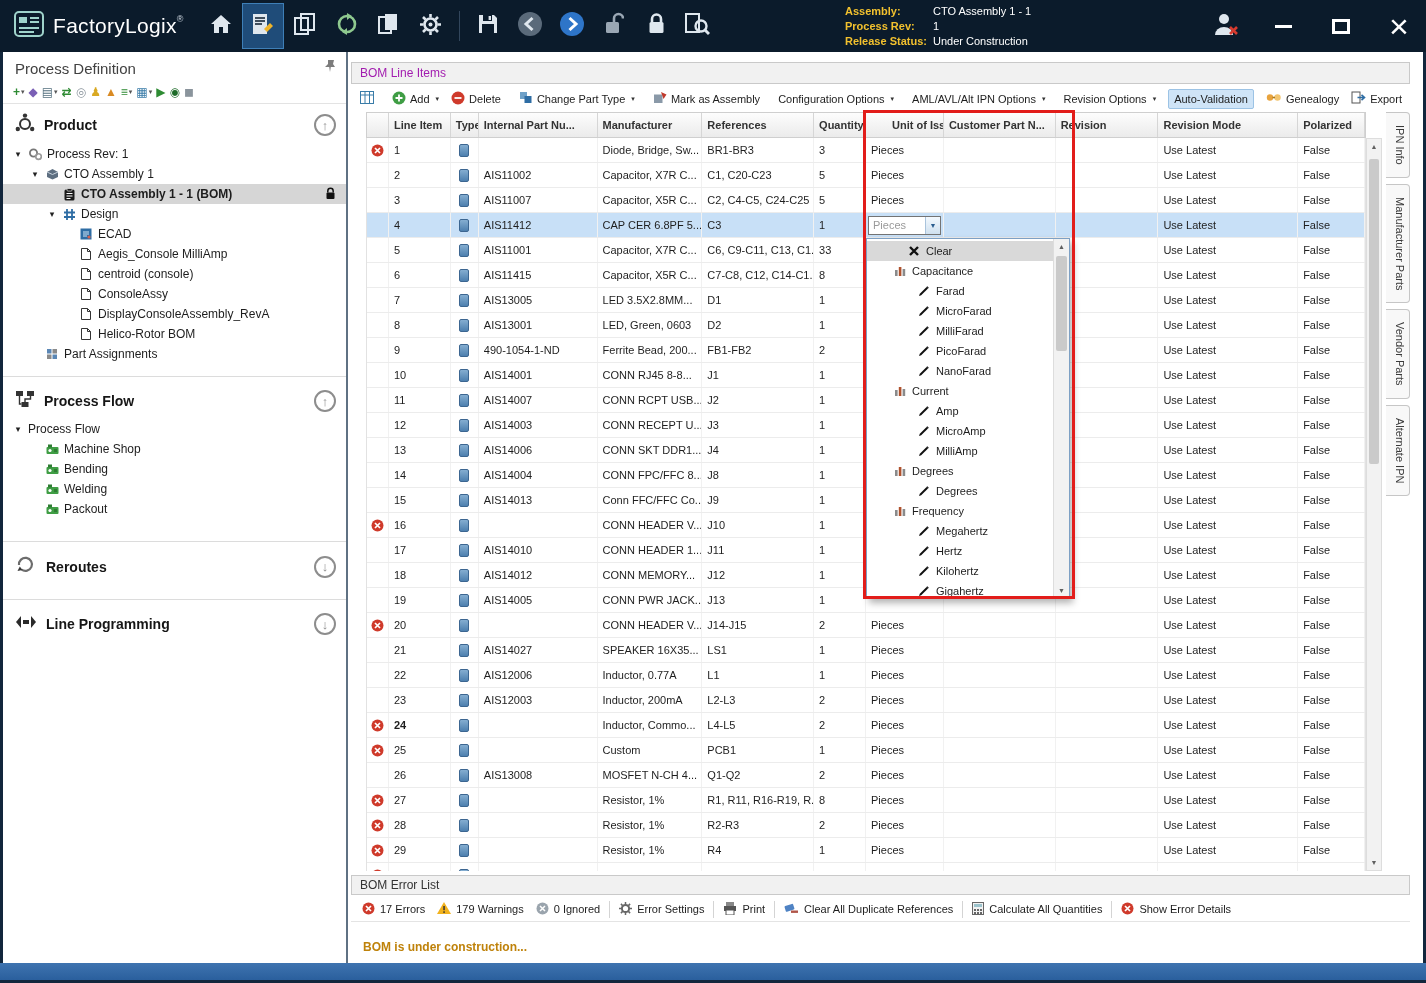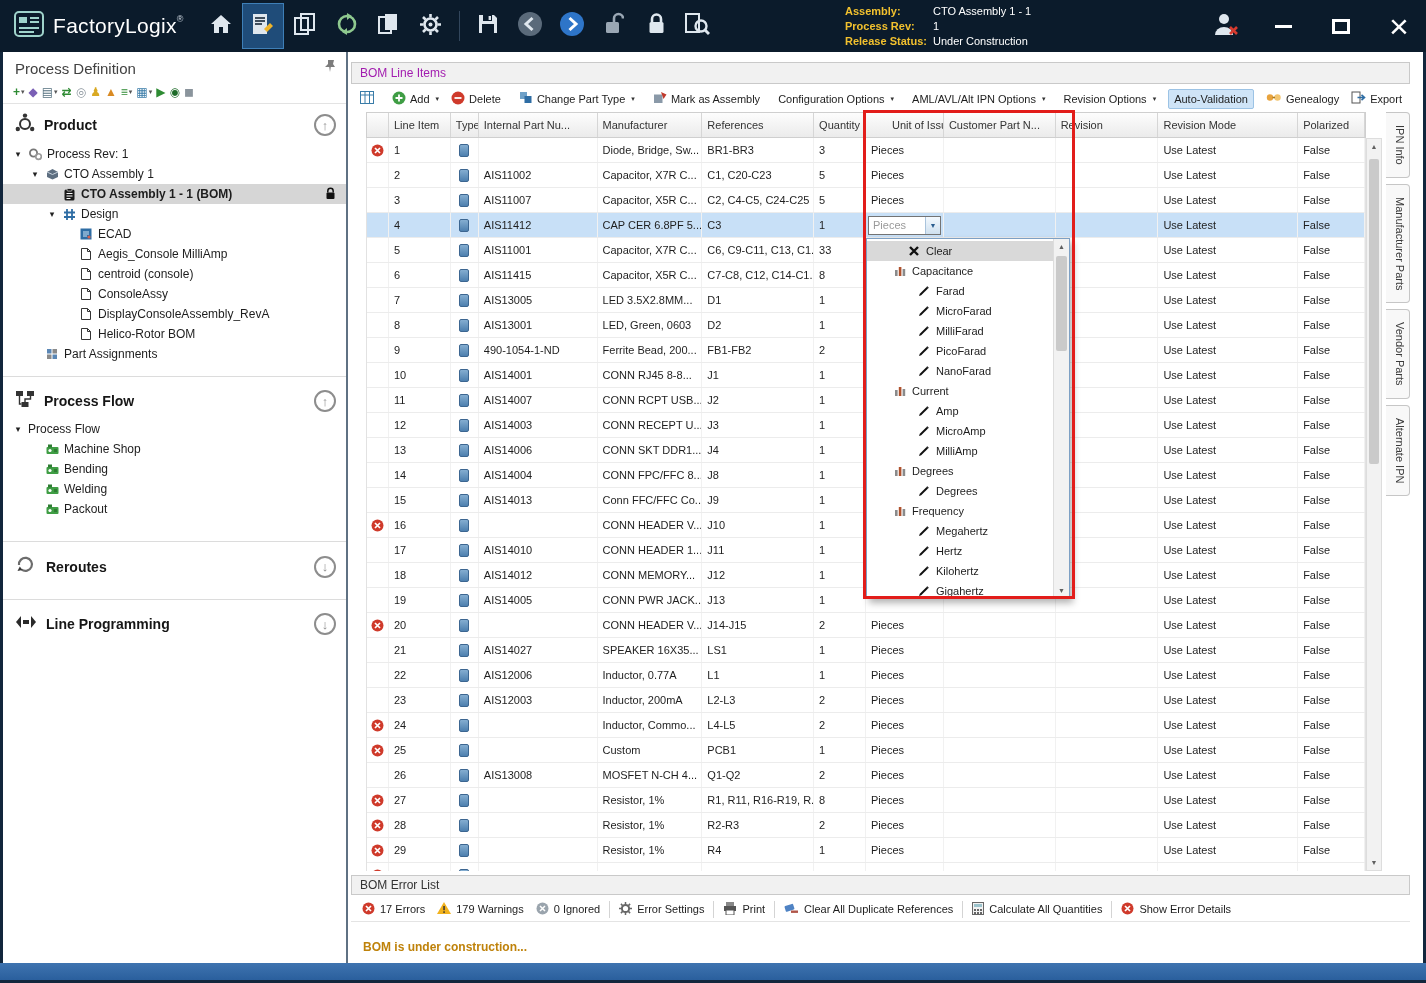--- a/index.html
+++ b/index.html
@@ -46,21 +46,21 @@
 
   
   .main { position:absolute; left:348px; top:52px; width:1075px; height:911px; background:#fff; }
   .bom-titlebar { position:absolute; left:3px; top:10px; right:13px; height:22px; background:#f1f1f1; border:1px solid #c9c9c9; display:flex; align-items:center; padding:0 8px; font-size:12px; color:#a21caf; }
   .bom-toolbar { position:absolute; left:3px; top:34px; right:13px; height:25px; display:flex; align-items:center; font-size:11px; color:#1d1d1d; padding:0 3px; white-space:nowrap; }
   .tbi { display:flex; align-items:center; gap:4px; padding:3px 5px; border:1px solid transparent; border-radius:2px; }
   .tbi.active { background:#cfe4f7; border-color:#9cc3e5; }
   .tbi .caret { font-size:7px; color:#333; margin-left:2px; }
   .tb-sep2 { width:1px; height:17px; background:#d4d4d4; margin:0 3px; }
 
-  .thead { position:absolute; left:18px; top:60px; width:1000px; height:26px; display:flex; background:linear-gradient(#fdfdfd,#ebebeb); border:1px solid #cfcfcf; }
+  .thead { position:absolute; left:18px; top:60px; width:1000px; height:26px; display:flex; background:linear-gradient(#fdfdfd,#ebebeb); border:1px solid #cfcfcf;font-weight:bold; }
   .th { border-right:1px solid #d6d6d6; display:flex; align-items:center; padding:0 5px; font-size:11px; color:#333; overflow:hidden; white-space:nowrap; }
   .tbody { position:absolute; left:18px; top:86px; width:1000px; height:733px; overflow:hidden; border-left:1px solid #e2e2e2; border-right:1px solid #e2e2e2; }
   .tr { display:flex; height:25px; border-bottom:1px solid #ececec; background:#fff; }
   .tr.selected { background:#c8e0f7; }
   .td { border-right:1px solid #f1f1f1; padding:0 5px; font-size:11px; color:#1e1e1e; display:flex; align-items:center; overflow:hidden; white-space:nowrap; }
   .c-center { justify-content:center; padding:0 2px; }
   .type-ic { width:10px; height:13px; background:linear-gradient(#85aed1,#4d7fae); border:1px solid #3c6691; border-radius:2px; }
 
   .combo { display:flex; width:100%; height:19px; background:#fff; border:1px solid #747474; align-items:center; }
   .combo-text { flex:1; padding:0 4px; color:#9a9a9a; font-size:11px; overflow:hidden; }
@@ -962,21 +962,21 @@
           <div class="td" style="width: 140px;">Use Latest</div>
           <div class="td" style="width: 67px;">False</div>
         </div>
         <div class="tr">
           <div class="td c-center" style="width: 22px;">
             <svg width="13" height="13">
               <circle cx="6.5" cy="6.5" r="6" fill="#cf3a2b"></circle>
               <path d="M4 4 L9 9 M9 4 L4 9" stroke="#fff" stroke-width="1.7"></path>
             </svg>
           </div>
-          <div class="td" style="width: 62px;">24</div>
+          <div class="td" style="width: 62px; font-weight: bold;">24</div>
           <div class="td c-center" style="width: 28px;">
             <span class="type-ic"></span>
           </div>
           <div class="td" style="width: 119px;"></div>
           <div class="td" style="width: 105px;">Inductor, Commo...</div>
           <div class="td" style="width: 112px;">L4-L5</div>
           <div class="td" style="width: 52px;">2</div>
           <div class="td" style="width: 78px;">Pieces</div>
           <div class="td" style="width: 112px;"></div>
           <div class="td" style="width: 103px;"></div>

